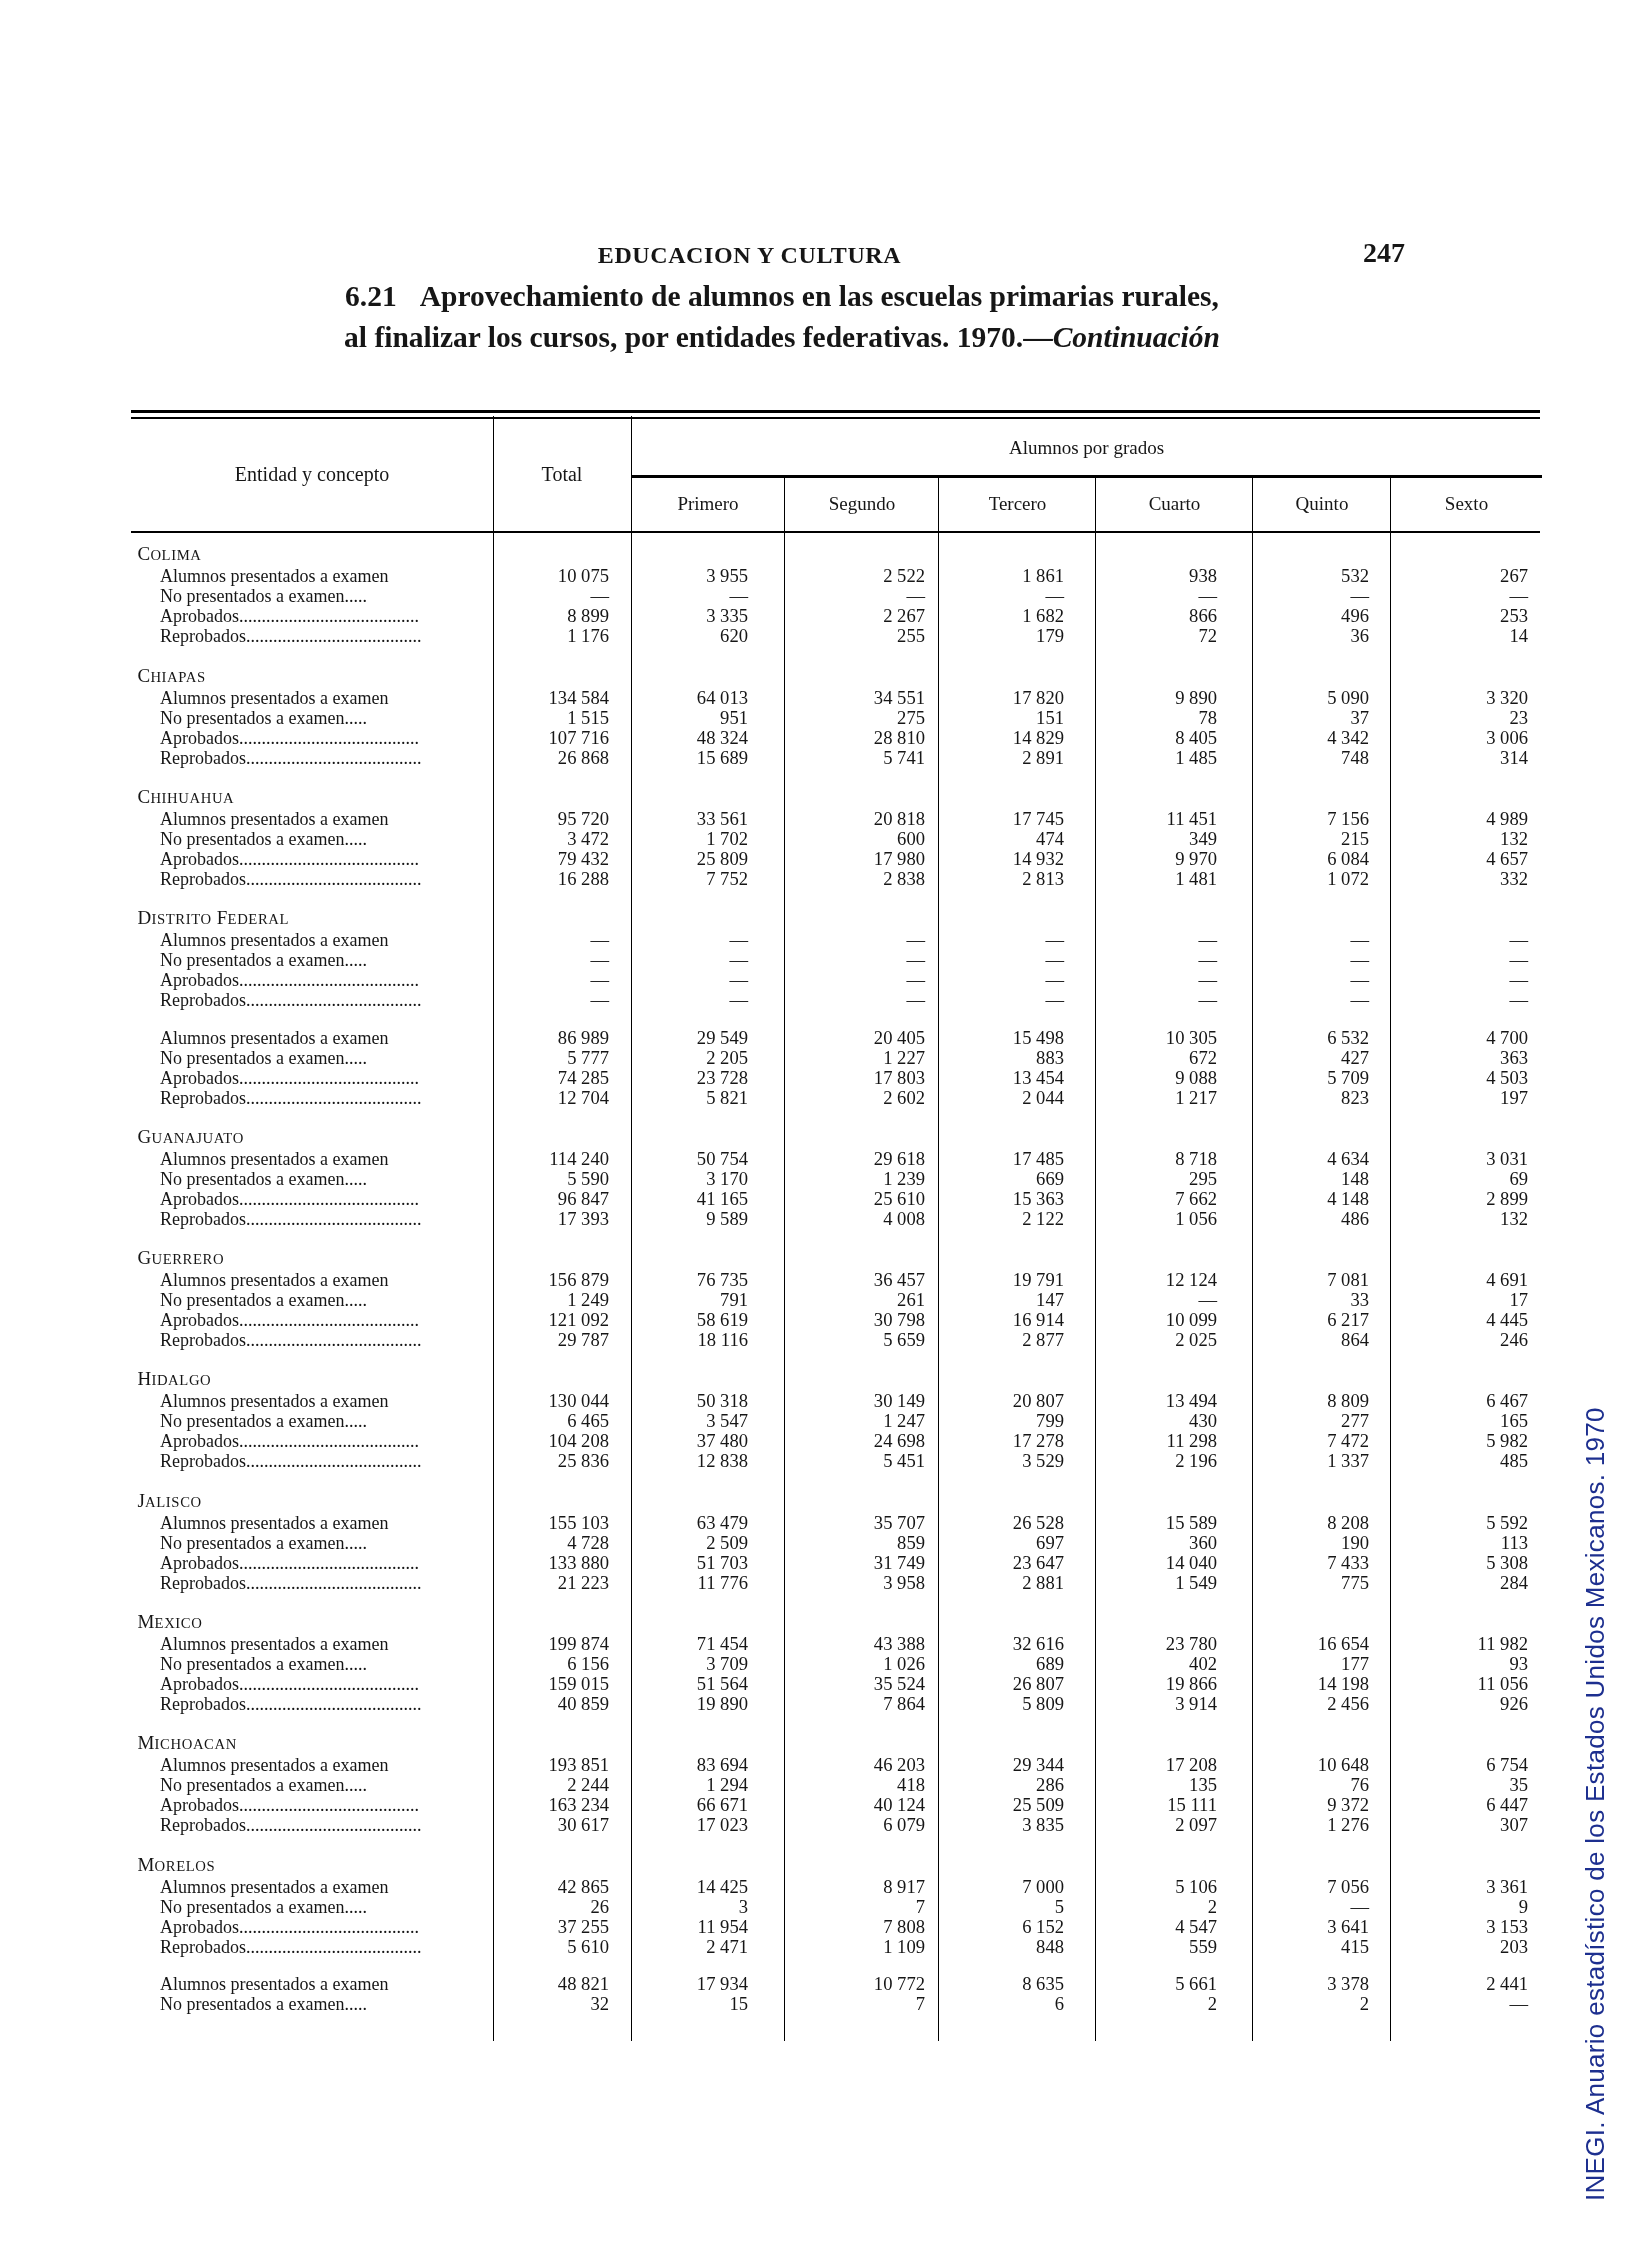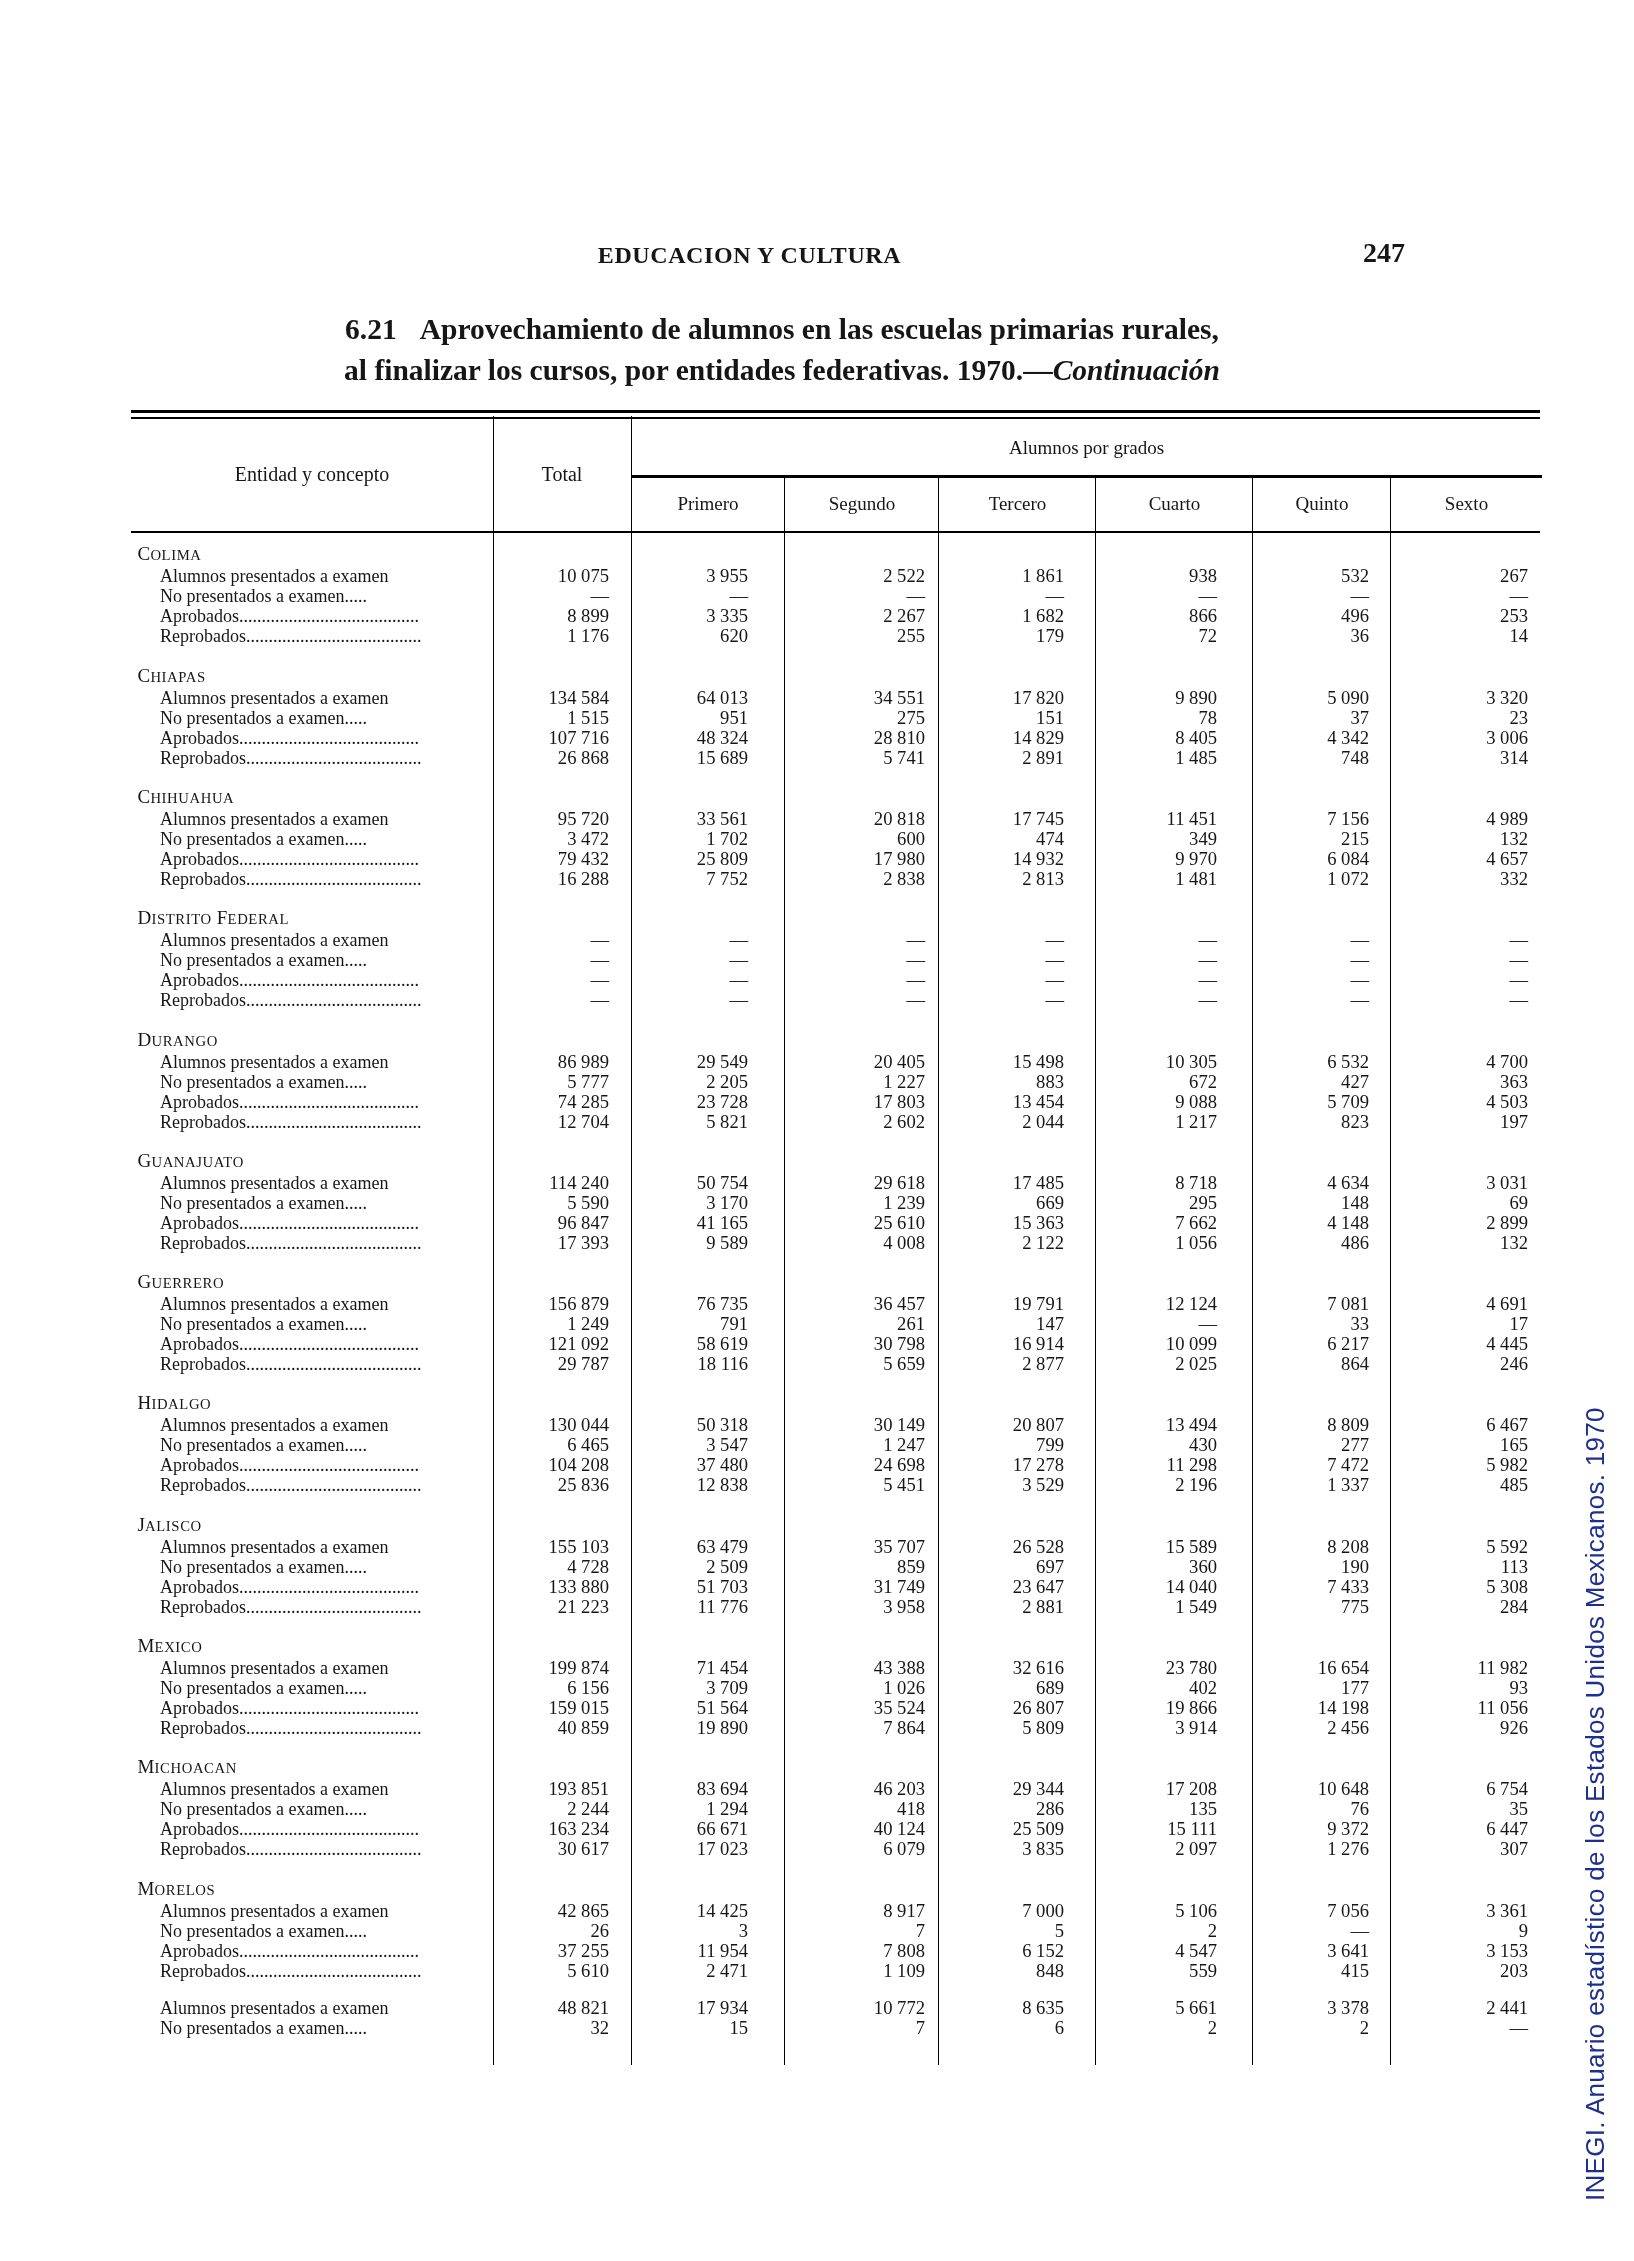--- a/index.html
+++ b/index.html
@@ -12,21 +12,21 @@
   
   .page-header{
     position:absolute;top:242px;left:0;width:1499px;
     text-align:center;font-weight:bold;font-size:24px;letter-spacing:0.6px;
   }
   .page-number{
     position:absolute;top:237px;left:1363px;
     font-weight:bold;font-size:28px;
   }
   .title-block{
-    position:absolute;top:309px;left:154px;width:1256px;
+    position:absolute;top:276px;left:154px;width:1256px;
     text-align:center;font-weight:bold;font-size:29.5px;line-height:41px;
   }
   .title-block .gap{display:inline-block;width:23px;}
   .title-italic{font-style:italic;}
 
   
   .tbl{
     position:absolute;left:131px;top:410px;width:1409px;
     font-size:18.6px;
   }
@@ -283,23 +283,20 @@
           <div class="cell num c0">—</div>
           <div class="cell num c1">—</div>
           <div class="cell num c2">—</div>
           <div class="cell num c3">—</div>
           <div class="cell num c4">—</div>
           <div class="cell num c5">—</div>
           <div class="cell num c6">—</div>
         </div>
       </div>
       <div class="state-block">
-        <div class="row name-row">
-          <div class="state-nm"><span class="cap">D</span><span class="sc">URANGO</span></div>
-        </div>
         <div class="row data-row">
           <div class="cell label">Alumnos presentados a examen</div>
           <div class="cell num c0">86 989</div>
           <div class="cell num c1">29 549</div>
           <div class="cell num c2">20 405</div>
           <div class="cell num c3">15 498</div>
           <div class="cell num c4">10 305</div>
           <div class="cell num c5">6 532</div>
           <div class="cell num c6">4 700</div>
         </div>

